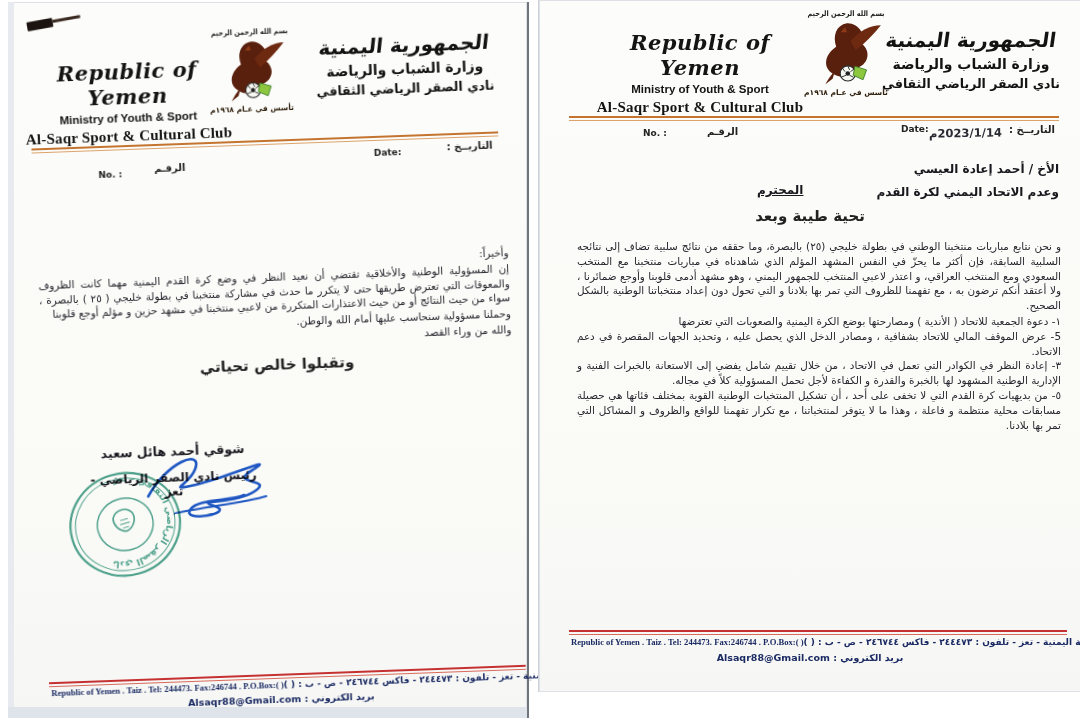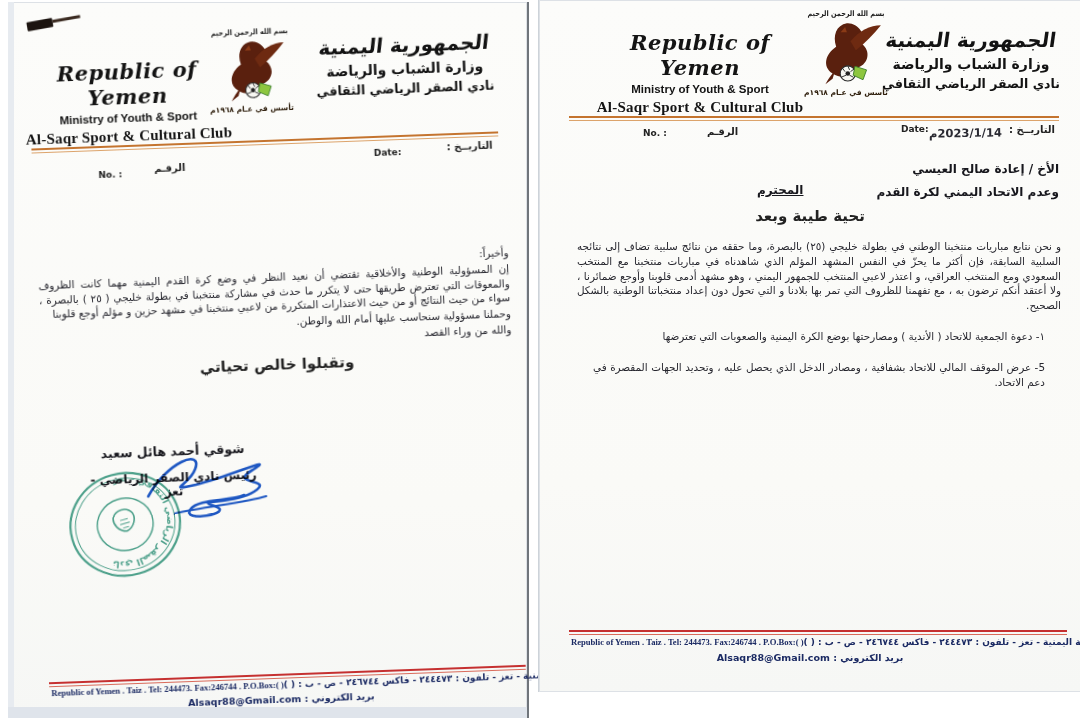--- a/index.html
+++ b/index.html
@@ -31,21 +31,21 @@
   .fld.ar{direction:rtl;font-size:10px;}
   .date-val{position:absolute;font-size:11.5px;font-weight:bold;color:#2b2b33;transform:rotate(-1deg);direction:rtl;}
 
   
   .addr{position:absolute;direction:rtl;text-align:right;font-weight:bold;font-size:12px;color:#17171d;line-height:23px;}
   .honorific{position:absolute;font-weight:bold;font-size:12px;direction:rtl;color:#17171d;text-decoration:underline;}
   .callig{font-weight:bold;transform:skewX(-12deg) rotate(-1deg);color:#222;}
   .greeting{position:absolute;font-size:15px;letter-spacing:-.5px;}
   .body-rt{position:absolute;direction:rtl;text-align:justify;font-size:10.4px;line-height:14.8px;color:#26262e;}
   .body-rt p{margin:0 0 1px 0;}
-  .body-rt .item{margin:16px;}
+  .body-rt .item{margin:0;}
 
   
   .lead{margin:0;text-align:right;}
   .shortline{margin:0;text-align:right;}
   .closing-wrap{margin-top:12px;text-align:center;font-size:15px;}
   .signer{position:absolute;text-align:center;direction:rtl;font-weight:bold;color:#17171d;}
   .signer-name{font-size:12.5px;}
   .signer-title{font-size:12px;margin-top:12px;}
   .stamp{position:absolute;opacity:.85;mix-blend-mode:multiply;transform:rotate(-14deg);}
   .sig{position:absolute;mix-blend-mode:multiply;}
@@ -178,33 +178,35 @@
     </div>
     <div class="hdr-rule" style="left:30px;right:22px;top:116px;"></div>
 
     <div class="fld ar" style="right:26px;top:124px;">التاريــخ :</div>
     <div class="date-val" style="left:390px;top:126px;">2023/1/14م</div>
     <div class="fld" style="left:362px;top:124px;">Date:</div>
     <div class="fld ar" style="left:168px;top:126px;">الرقـم</div>
     <div class="fld" style="left:104px;top:128px;">No. :</div>
 
     <div class="addr" style="right:22px;top:158px;">
-      <div>الأخ / إعادة صالح العيسي</div>
+      <div>الأخ / أحمد إعادة العيسي</div>
       <div>وعدم الاتحاد اليمني لكرة القدم</div>
     </div>
     <div class="honorific" style="left:218px;top:183px;">المحترم</div>
 
     <div class="greeting" style="left:0;right:0;top:207px;text-align:center;">
       <span class="callig">تحية طيبة وبعد</span>
     </div>
 
     <div class="body-rt" style="top:239px;left:38px;right:20px;">
       <p>و نحن نتابع مباريات منتخبنا الوطني في بطولة خليجي (٢٥) بالبصرة، وما حققه من نتائج سلبية تضاف إلى نتائجه السلبية السابقة، فإن أكثر ما يحزّ في النفس المشهد المؤلم الذي شاهدناه في مباريات منتخبنا مع المنتخب السعودي ومع المنتخب العراقي، و اعتذر لاعبي المنتخب للجمهور اليمني ، وهو مشهد أدمى قلوبنا وأوجع ضمائرنا ، ولا أعتقد أنكم ترضون به ، مع تفهمنا للظروف التي تمر بها بلادنا و التي تحول دون إعداد منتخباتنا الوطنية بالشكل الصحيح.</p>
       <div class="item">١- دعوة الجمعية للاتحاد ( الأندية ) ومصارحتها بوضع الكرة اليمنية والصعوبات التي تعترضها</div>
       <div class="item">5- عرض الموقف المالي للاتحاد بشفافية ، ومصادر الدخل الذي يحصل عليه ، وتحديد الجهات المقصرة في دعم الاتحاد.</div>
+      <div class="item">٣- إعادة النظر في الكوادر التي تعمل في الاتحاد ، من خلال تقييم شامل يفضي إلى الاستعانة بالخبرات الفنية و الإدارية الوطنية المشهود لها بالخبرة والقدرة و الكفاءة لأجل تحمل المسؤولية كلاً في مجاله.</div>
+      <div class="item">٥- من بديهيات كرة القدم التي لا تخفى على أحد ، أن تشكيل المنتخبات الوطنية القوية بمختلف فئاتها هي حصيلة مسابقات محلية منتظمة و فاعلة ، وهذا ما لا يتوفر لمنتخباتنا ، مع تكرار تفهمنا للواقع والظروف و المشاكل التي تمر بها بلادنا.</div>
     </div>
 
     <div class="ftr-rule" style="left:30px;right:14px;top:630px;"></div>
     <div class="ftr-row" style="left:32px;right:16px;top:637px;">
       <span class="en">Republic of Yemen . Taiz . Tel: 244473. Fax:246744 . P.O.Box:(      )</span>
       <span class="ar">الجمهورية اليمنية - تعز - تلفون : ٢٤٤٤٧٣ - فاكس ٢٤٦٧٤٤ - ص - ب : (      )</span>
     </div>
     <div class="ftr-email" style="left:0;right:0;top:652px;">
       <span>بريد الكتروني :</span>
       <span class="em">Alsaqr88@Gmail.com</span>

